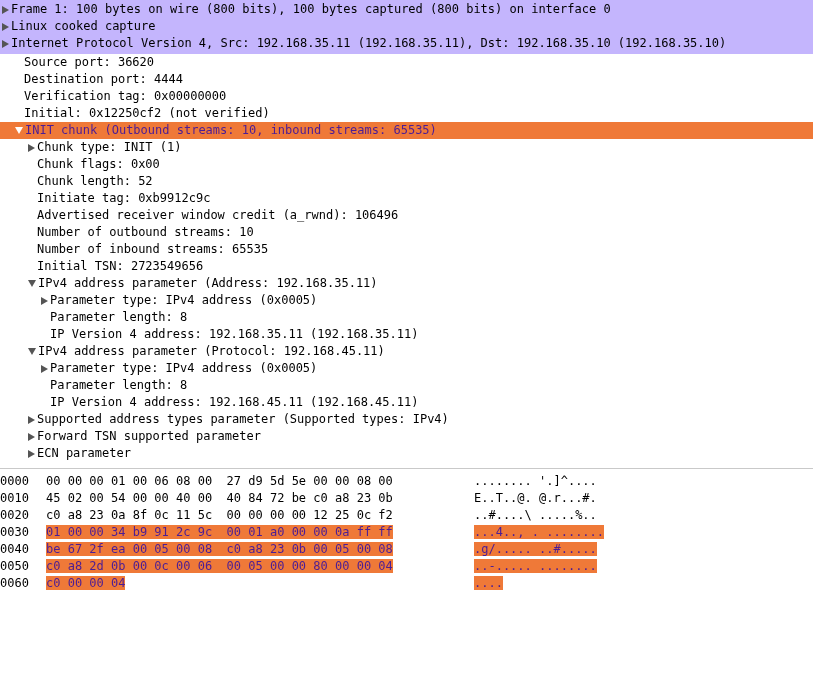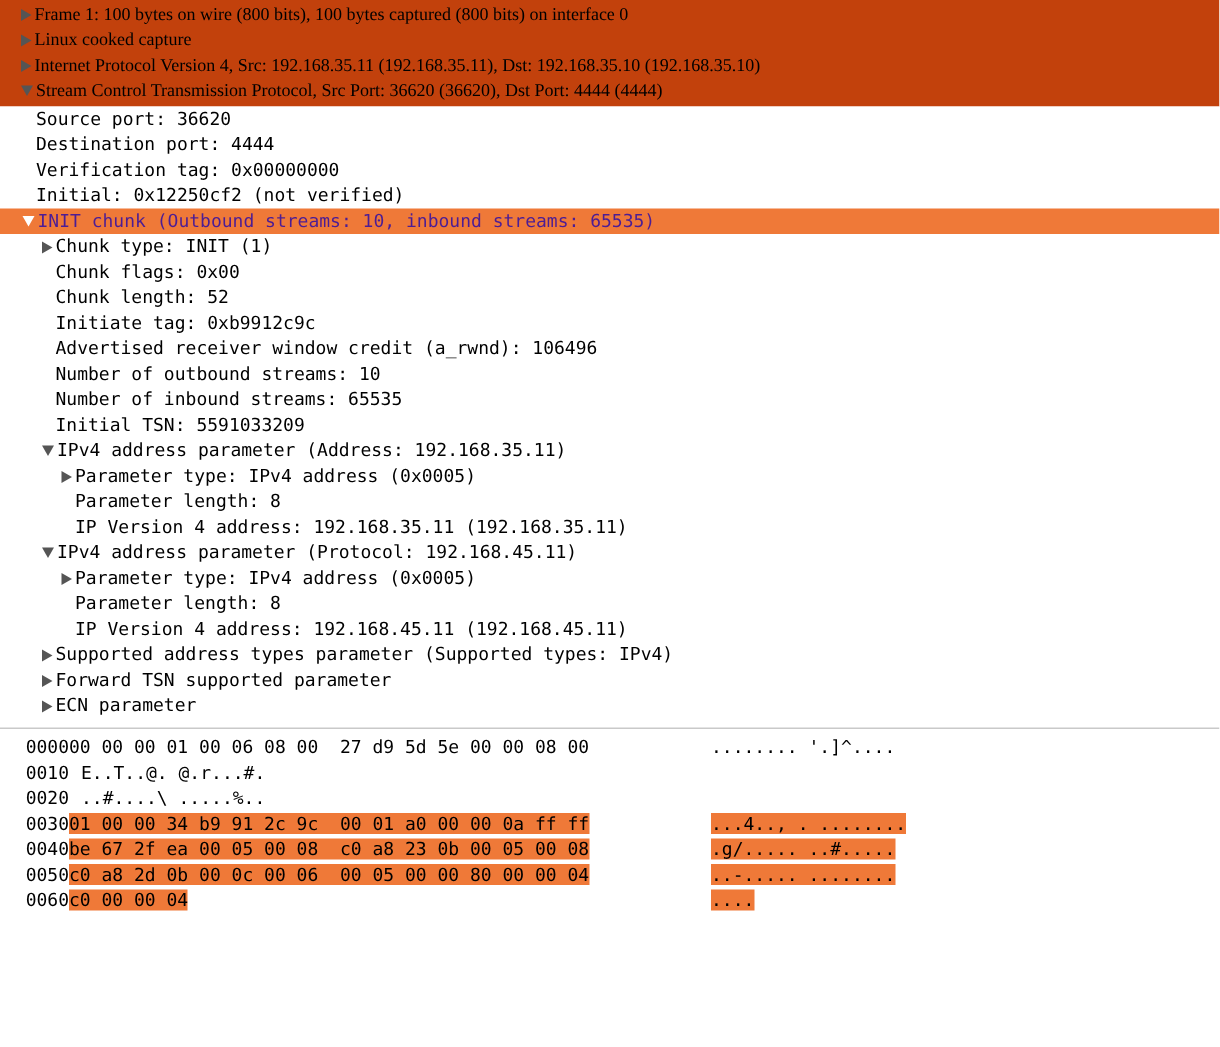--- a/index.html
+++ b/index.html
@@ -5,23 +5,22 @@
   * { margin: 0; padding: 0; box-sizing: border-box; }
   body {
     font-family: "DejaVu Sans Mono", "Liberation Mono", monospace;
     font-size: 12px;
     line-height: 17px;
     color: #000;
     background: #fff;
     width: 813px;
   }
   .top-section {
-    background: #c2410c;
-    padding: 1px 0 2px 12px;
-    font-family: Liberation Serif, serif;
+    background: #c4b5fd;
+    padding: 1px 0 2px 0;
   }
   .row {
     white-space: pre;
     display: flex;
     align-items: center;
   }
   .tri {
     display: inline-block;
     width: 0; height: 0;
     border-style: solid;
@@ -54,79 +53,76 @@
     display:flex;
     align-items:center;
   }
   .hexpane {
     border-top: 1px solid #c9c9c9;
     margin-top: 6px;
     padding-top: 4px;
     background:#fff;
   }
   .hexrow { white-space: pre; display:flex; }
-  .hexoff { display:inline-block; width:46px;text-align:right; }
+  .hexoff { display:inline-block; width:46px; }
   .hexbytes { display:inline-block; width:420px; }
   .hexascii { display:inline-block; }
-  .hl { background:#ef7938; color:#000000; }
+  .hl { background:#ef7938; color:#4c1d95; }
   .hexrowpad { display:inline-block; width:8px; }
 </style>
 </head>
 <body>
 
 <div class="top-section">
   <div class="row">
     <span class="ind i0"></span><span class="tri tri-right-dark"></span><span>Frame 1: 100 bytes on wire (800 bits), 100 bytes captured (800 bits) on interface 0</span>
   </div>
   <div class="row">
     <span class="ind i0"></span><span class="tri tri-right-dark"></span><span>Linux cooked capture</span>
   </div>
   <div class="row">
     <span class="ind i0"></span><span class="tri tri-right-dark"></span><span>Internet Protocol Version 4, Src: 192.168.35.11 (192.168.35.11), Dst: 192.168.35.10 (192.168.35.10)</span>
-  </div>
-  <div class="row">
-    <span class="ind i0"></span><span class="tri tri-down-dark"></span><span>Stream Control Transmission Protocol, Src Port: 36620 (36620), Dst Port: 4444 (4444)</span>
   </div>
 </div>
 
 <div class="detail-section">
   <div class="row"><span class="ind i1"></span><span class="noarrow"></span><span>Source port: 36620</span></div>
   <div class="row"><span class="ind i1"></span><span class="noarrow"></span><span>Destination port: 4444</span></div>
   <div class="row"><span class="ind i1"></span><span class="noarrow"></span><span>Verification tag: 0x00000000</span></div>
   <div class="row"><span class="ind i1"></span><span class="noarrow"></span><span>Initial: 0x12250cf2 (not verified)</span></div>
 
   <div class="row init-header">
     <span class="ind i1"></span><span class="tri tri-down-white"></span><span>INIT chunk (Outbound streams: 10, inbound streams: 65535)</span>
   </div>
 
   <div class="row"><span class="ind i2"></span><span class="tri tri-right-dark"></span><span>Chunk type: INIT (1)</span></div>
   <div class="row"><span class="ind i2"></span><span class="noarrow"></span><span>Chunk flags: 0x00</span></div>
   <div class="row"><span class="ind i2"></span><span class="noarrow"></span><span>Chunk length: 52</span></div>
   <div class="row"><span class="ind i2"></span><span class="noarrow"></span><span>Initiate tag: 0xb9912c9c</span></div>
   <div class="row"><span class="ind i2"></span><span class="noarrow"></span><span>Advertised receiver window credit (a_rwnd): 106496</span></div>
   <div class="row"><span class="ind i2"></span><span class="noarrow"></span><span>Number of outbound streams: 10</span></div>
   <div class="row"><span class="ind i2"></span><span class="noarrow"></span><span>Number of inbound streams: 65535</span></div>
-  <div class="row"><span class="ind i2"></span><span class="noarrow"></span><span>Initial TSN: 5591033209</span></div>
+  <div class="row"><span class="ind i2"></span><span class="noarrow"></span><span>Initial TSN: 2723549656</span></div>
 
   <div class="row"><span class="ind i2"></span><span class="tri tri-down-dark"></span><span>IPv4 address parameter (Address: 192.168.35.11)</span></div>
   <div class="row"><span class="ind i3"></span><span class="tri tri-right-dark"></span><span>Parameter type: IPv4 address (0x0005)</span></div>
   <div class="row"><span class="ind i3"></span><span class="noarrow"></span><span>Parameter length: 8</span></div>
   <div class="row"><span class="ind i3"></span><span class="noarrow"></span><span>IP Version 4 address: 192.168.35.11 (192.168.35.11)</span></div>
 
   <div class="row"><span class="ind i2"></span><span class="tri tri-down-dark"></span><span>IPv4 address parameter (Protocol: 192.168.45.11)</span></div>
   <div class="row"><span class="ind i3"></span><span class="tri tri-right-dark"></span><span>Parameter type: IPv4 address (0x0005)</span></div>
   <div class="row"><span class="ind i3"></span><span class="noarrow"></span><span>Parameter length: 8</span></div>
   <div class="row"><span class="ind i3"></span><span class="noarrow"></span><span>IP Version 4 address: 192.168.45.11 (192.168.45.11)</span></div>
 
   <div class="row"><span class="ind i2"></span><span class="tri tri-right-dark"></span><span>Supported address types parameter (Supported types: IPv4)</span></div>
   <div class="row"><span class="ind i2"></span><span class="tri tri-right-dark"></span><span>Forward TSN supported parameter</span></div>
   <div class="row"><span class="ind i2"></span><span class="tri tri-right-dark"></span><span>ECN parameter</span></div>
 </div>
 
 <div class="hexpane">
   <div class="hexrow"><span class="hexoff">0000</span><span class="hexbytes">00 00 00 01 00 06 08 00  27 d9 5d 5e 00 00 08 00</span><span class="hexrowpad"></span><span class="hexascii">........ '.]^....</span></div>
-  <div class="hexrow"><span class="hexoff">0010</span><span class="hexrowpad"></span><span class="hexascii">E..T..@. @.r...#.</span></div>
-  <div class="hexrow"><span class="hexoff">0020</span><span class="hexrowpad"></span><span class="hexascii">..#....\ .....%..</span></div>
+  <div class="hexrow"><span class="hexoff">0010</span><span class="hexbytes">45 02 00 54 00 00 40 00  40 84 72 be c0 a8 23 0b</span><span class="hexrowpad"></span><span class="hexascii">E..T..@. @.r...#.</span></div>
+  <div class="hexrow"><span class="hexoff">0020</span><span class="hexbytes">c0 a8 23 0a 8f 0c 11 5c  00 00 00 00 12 25 0c f2</span><span class="hexrowpad"></span><span class="hexascii">..#....\ .....%..</span></div>
   <div class="hexrow"><span class="hexoff">0030</span><span class="hexbytes"><span class="hl">01 00 00 34 b9 91 2c 9c  00 01 a0 00 00 0a ff ff</span></span><span class="hexrowpad"></span><span class="hexascii"><span class="hl">...4.., . ........</span></span></div>
   <div class="hexrow"><span class="hexoff">0040</span><span class="hexbytes"><span class="hl">be 67 2f ea 00 05 00 08  c0 a8 23 0b 00 05 00 08</span></span><span class="hexrowpad"></span><span class="hexascii"><span class="hl">.g/..... ..#.....</span></span></div>
   <div class="hexrow"><span class="hexoff">0050</span><span class="hexbytes"><span class="hl">c0 a8 2d 0b 00 0c 00 06  00 05 00 00 80 00 00 04</span></span><span class="hexrowpad"></span><span class="hexascii"><span class="hl">..-..... ........</span></span></div>
   <div class="hexrow"><span class="hexoff">0060</span><span class="hexbytes"><span class="hl">c0 00 00 04</span></span><span class="hexrowpad"></span><span class="hexascii"><span class="hl">....</span></span></div>
 </div>
 
 </body></html>

